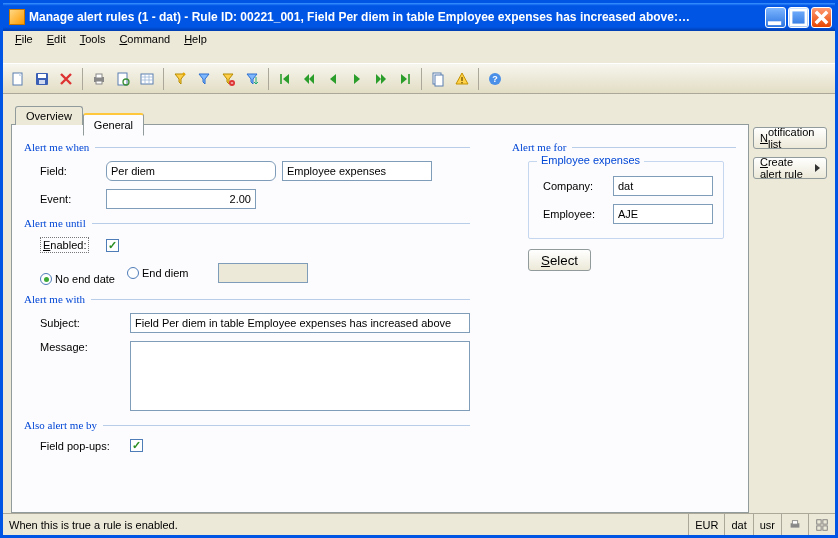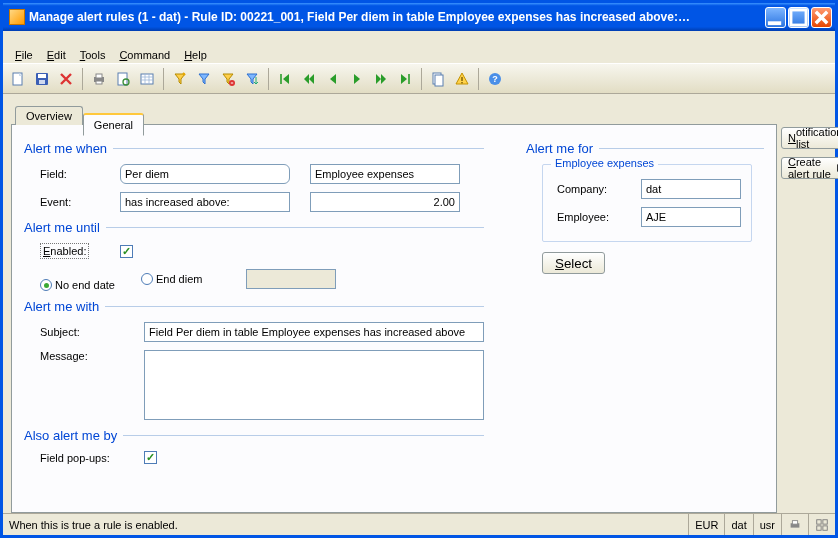--- a/index.html
+++ b/index.html
@@ -4,40 +4,40 @@
 <style>
   * { box-sizing: border-box; margin: 0; padding: 0; }
   body { font-family: Tahoma, Arial, sans-serif; font-size: 11px; background: #fff; }
   .window { width: 838px; height: 538px; border: 3px solid #0055e5; background: #ece9d8; display: flex; flex-direction: column; }
   .titlebar { height: 28px; background: linear-gradient(to bottom, #3a93ff 0%, #0055e5 10%, #0055e5 85%, #003db0 100%); display: flex; align-items: center; padding: 0 3px 0 6px; color: #fff; font-weight: bold; font-size: 12px; }
   .titlebar-icon { width: 16px; height: 16px; background: linear-gradient(135deg,#ffd884,#ff9b00); border: 1px solid #c47500; margin-right: 4px; }
   .titlebar-text { flex: 1; overflow: hidden; white-space: nowrap; text-overflow: ellipsis; }
   .win-btns { display: flex; gap: 2px; }
   .win-btn { width: 21px; height: 21px; border: 1px solid #fff; border-radius: 3px; background: linear-gradient(to bottom,#7eb6ff,#2b74e0); display:flex; align-items:center; justify-content:center; color:#fff; font-weight:bold; font-family: Arial; font-size: 12px; cursor:pointer;}
   .win-btn.close { background: linear-gradient(to bottom,#ff9b73,#e74500); }
-  .menubar { height: 22px; background: #ece9d8; display: flex; align-items: flex-start; padding: 16px 6px; gap: 2px; border-bottom: 1px solid #fff; }
+  .menubar { height: 22px; background: #ece9d8; display: flex; align-items: flex-end; padding: 16px 6px; gap: 2px; border-bottom: 1px solid #fff; }
   .menu-item { padding: 2px 6px; cursor: pointer; }
   .menu-item span.ul { text-decoration: underline; }
   .toolbar { height: 30px; background: linear-gradient(to bottom,#f7f6ee,#e2ddc4); display:flex; align-items:center; padding: 0 4px; gap: 2px; border-bottom: 1px solid #aca899;}
   .tbtn { width: 22px; height: 22px; display:flex; align-items:center; justify-content:center; border-radius:3px; cursor:pointer; }
   .tbtn svg { width:16px; height:16px; display:block; }
   .tsep { width:1px; height:22px; background:#aca899; margin: 0 3px; }
   .body-area { flex:1; display:flex; position:relative; }
   .main-col { flex:1; display:flex; flex-direction:column; padding-right: 4px; }
   .side-col { width:130px; padding: 33px 8px 0 0; display:flex; flex-direction:column; gap:8px; }
   .side-btn { height:22px; background: linear-gradient(to bottom,#fff,#ece9d8); border:1px solid #919b9c; border-radius:3px; display:flex; align-items:center; justify-content:center; cursor:pointer; padding:0 6px;}
   .side-btn .ul { text-decoration: underline; }
   .tabs-row { display:flex; align-items:flex-end; height:22px; margin: 8px 0 0 12px; position:relative; z-index:2;}
   .tab { padding: 3px 10px 3px 10px; border:1px solid #919b9c; border-bottom:none; background:#ece9d8; margin-right:0px; border-radius: 3px 3px 0 0; cursor:pointer; position:relative; top:1px;}
   .tab.active { background:#fcfcfe; border-bottom: 1px solid #fcfcfe; top:12px; padding-top:4px; padding-bottom:4px; z-index:3; border-top: 2px solid #ffc83c;}
   .tab-panel { flex:1; margin: 0 0 0 8px; border:1px solid #919b9c; background:#fcfcfe; position:relative; z-index:1; padding: 12px 0 8px 0; overflow:auto;}
   .group { margin: 4px 12px 8px 12px; }
-  .group-title { color:#0046d5; font-size:13px; display:flex; align-items:center; gap:6px; margin-bottom:8px;}
+  .group-title { color:#0046d5; font-size:11px; display:flex; align-items:center; gap:6px; margin-bottom:8px;font-family:Liberation Serif, serif;}
   .group-title .line { flex:1; height:1px; background:#b8cde8; }
-  .row { display:flex; align-items:center; gap:20px; margin: 4px 0 8px 16px; }
+  .row { display:flex; align-items:center; gap:6px; margin: 4px 0 8px 16px; }
   .label { width: 60px; text-align:left; }
   .label-w { width: 84px; }
   .input { height: 20px; border:1px solid #7f9db9; background:#fff; padding: 2px 4px; font: inherit; }
   .input.ro {}
   .radio-dot { width:12px; height:12px; border-radius:50%; border:1px solid #4e7cb7; background:#fff; display:inline-flex; align-items:center; justify-content:center; margin-right:3px;}
   .radio-dot.sel::after{content:""; width:5px; height:5px; border-radius:50%; background:#3ba935;}
   .chk { width:13px; height:13px; border:1px solid #4e7cb7; background:#fff; display:inline-flex; align-items:center; justify-content:center; }
   .chk.sel::after{content:"✓"; color:#2a8f22; font-size:11px; line-height:1; font-weight:bold;}
   .dotted-box { border: 1px dotted #777; padding: 1px 2px; display:inline-block; }
   .subgroup { border:1px solid #c5d6ef; border-radius:2px; padding: 10px 10px 6px 10px; position:relative; margin: 0 0 10px 0;}
@@ -225,21 +225,20 @@
                   <span>Alert me when</span>
                   <span class="line"></span>
                 </div>
               <div class="row">
                 <span class="label">Field:</span>
                 <input class="input ro" style="width: 170px; border-radius: 6px;" readonly="" value="Per diem">
                 <input class="input ro" style="width: 150px;" readonly="" value="Employee expenses">
               </div>
               <div class="row">
                 <span class="label">Event:</span>
-                <input class="input ro" style="width: 170px;" readonly="" value="has increased above:">
                 <input class="input ro" style="width: 150px; text-align: right;" value="2.00">
               </div>
             </div>
 
             <div class="group">
               <div class="group-title">
                   <span>Alert me until</span>
                   <span class="line"></span>
                 </div>
               <div class="row">

